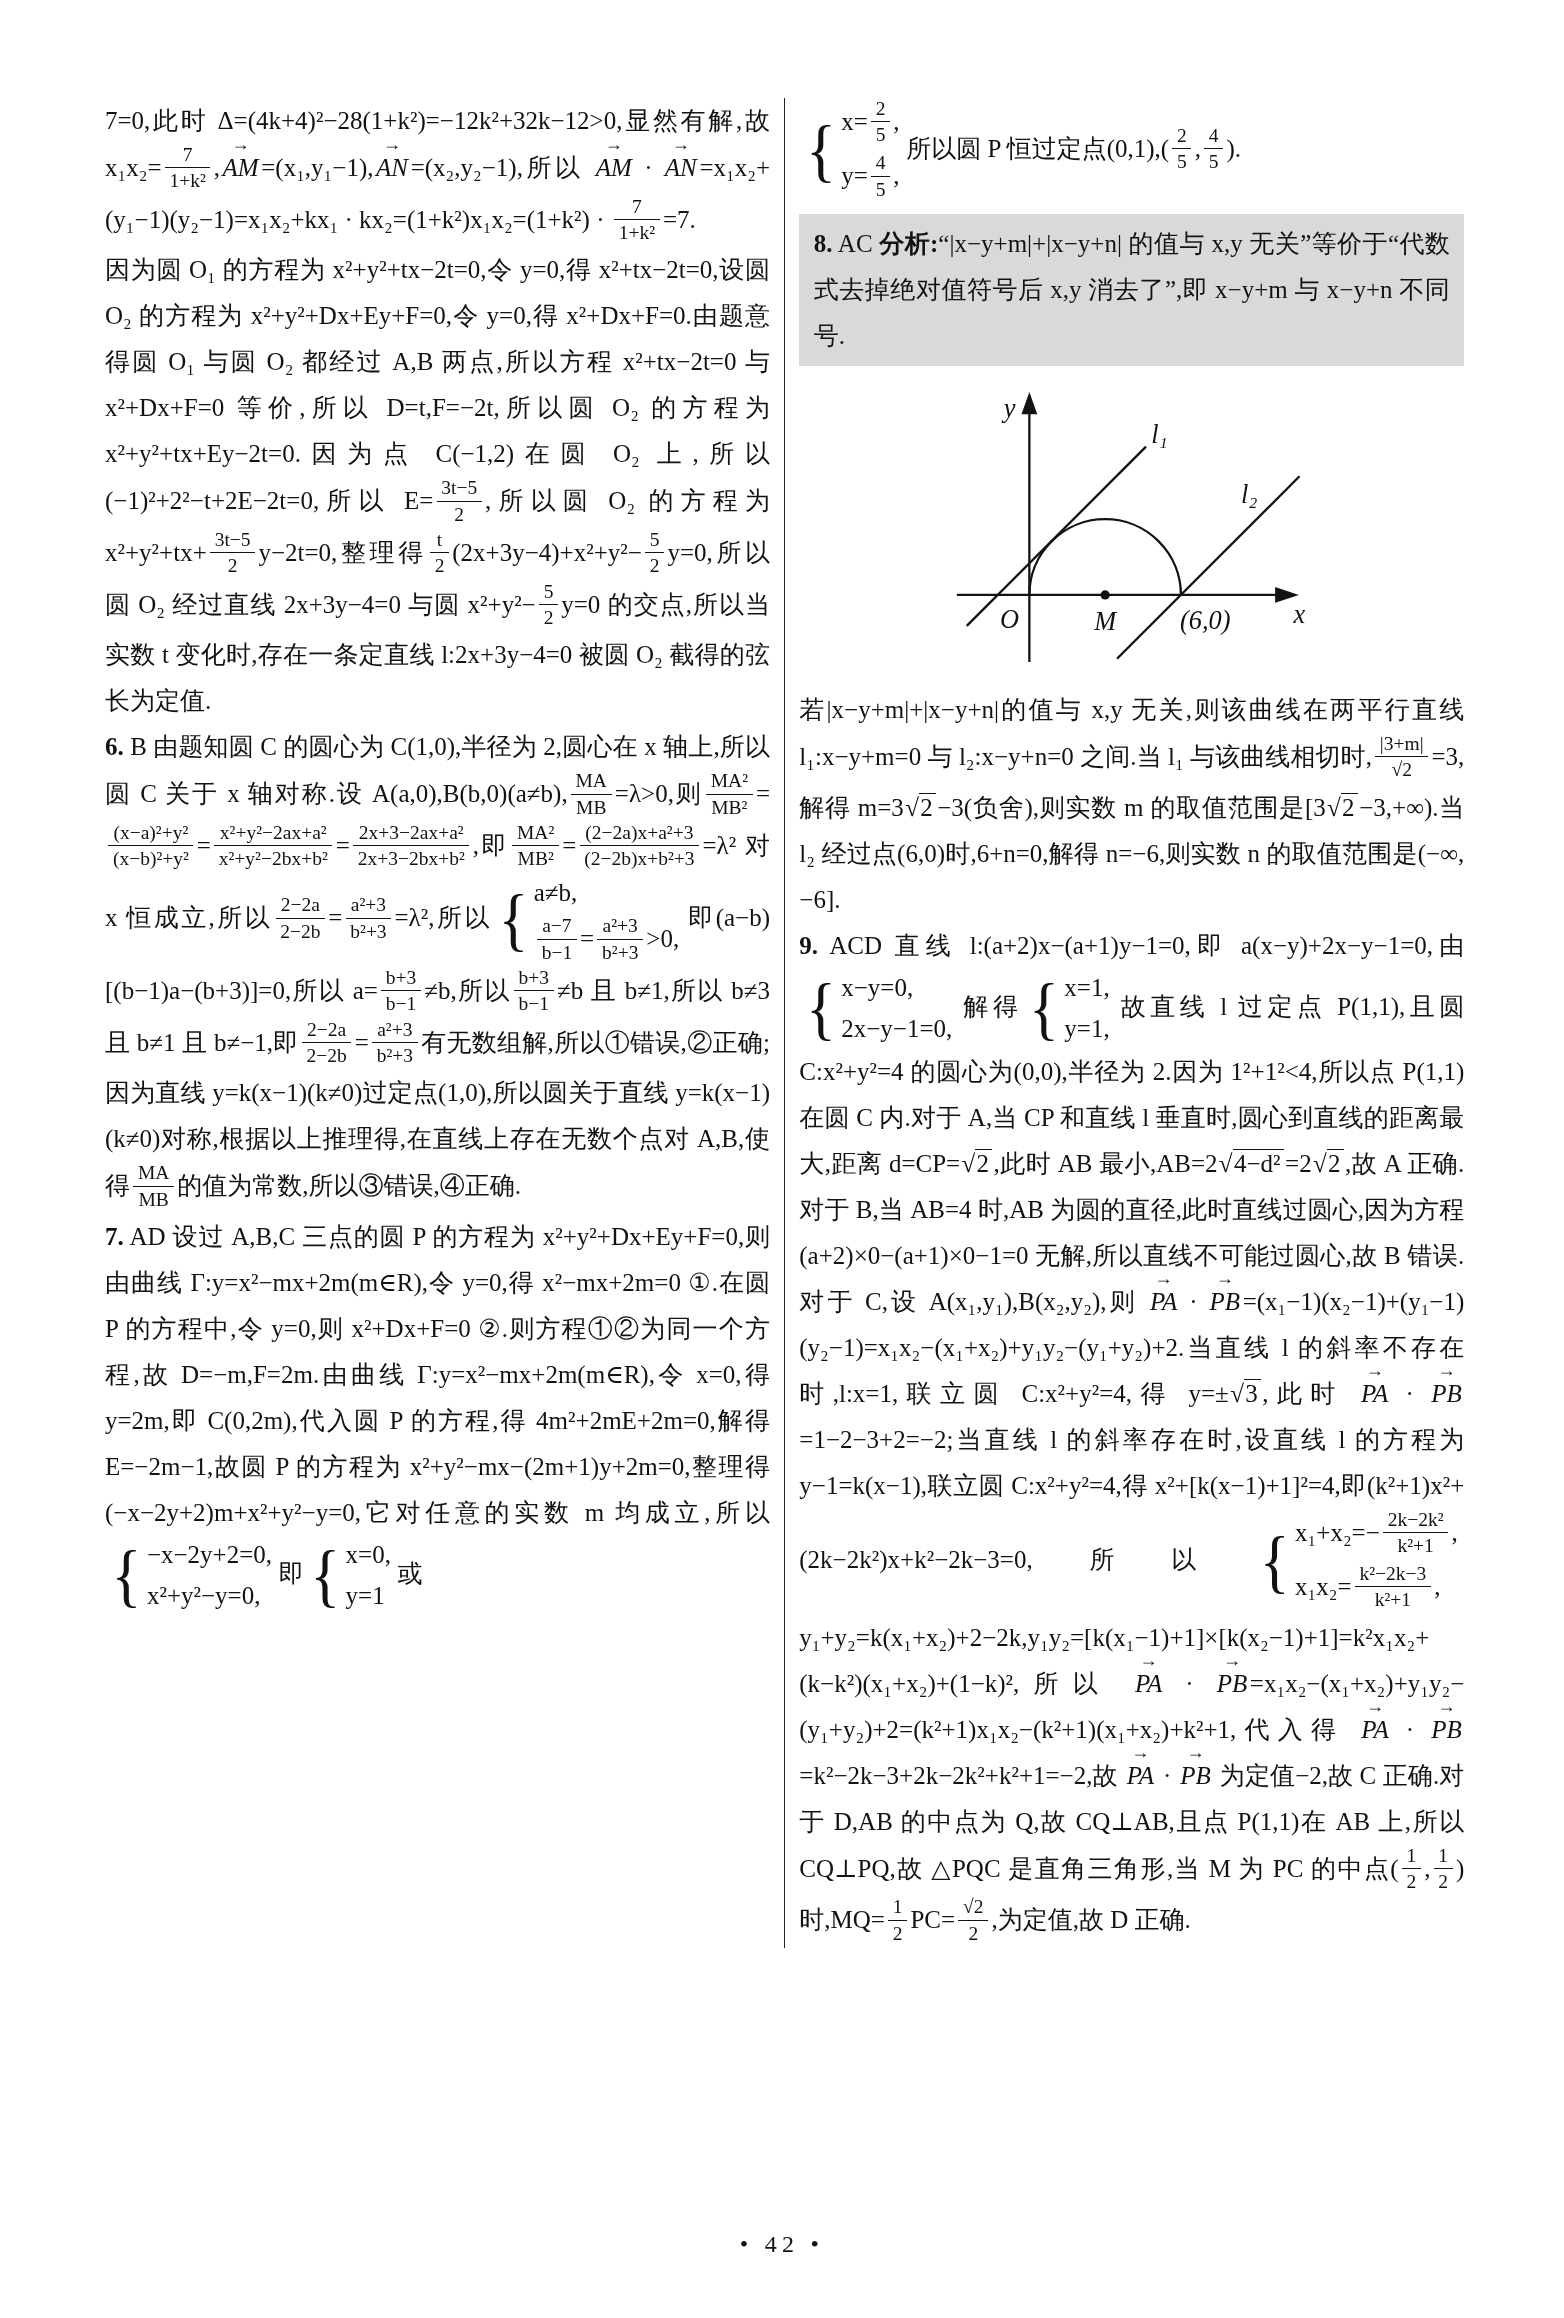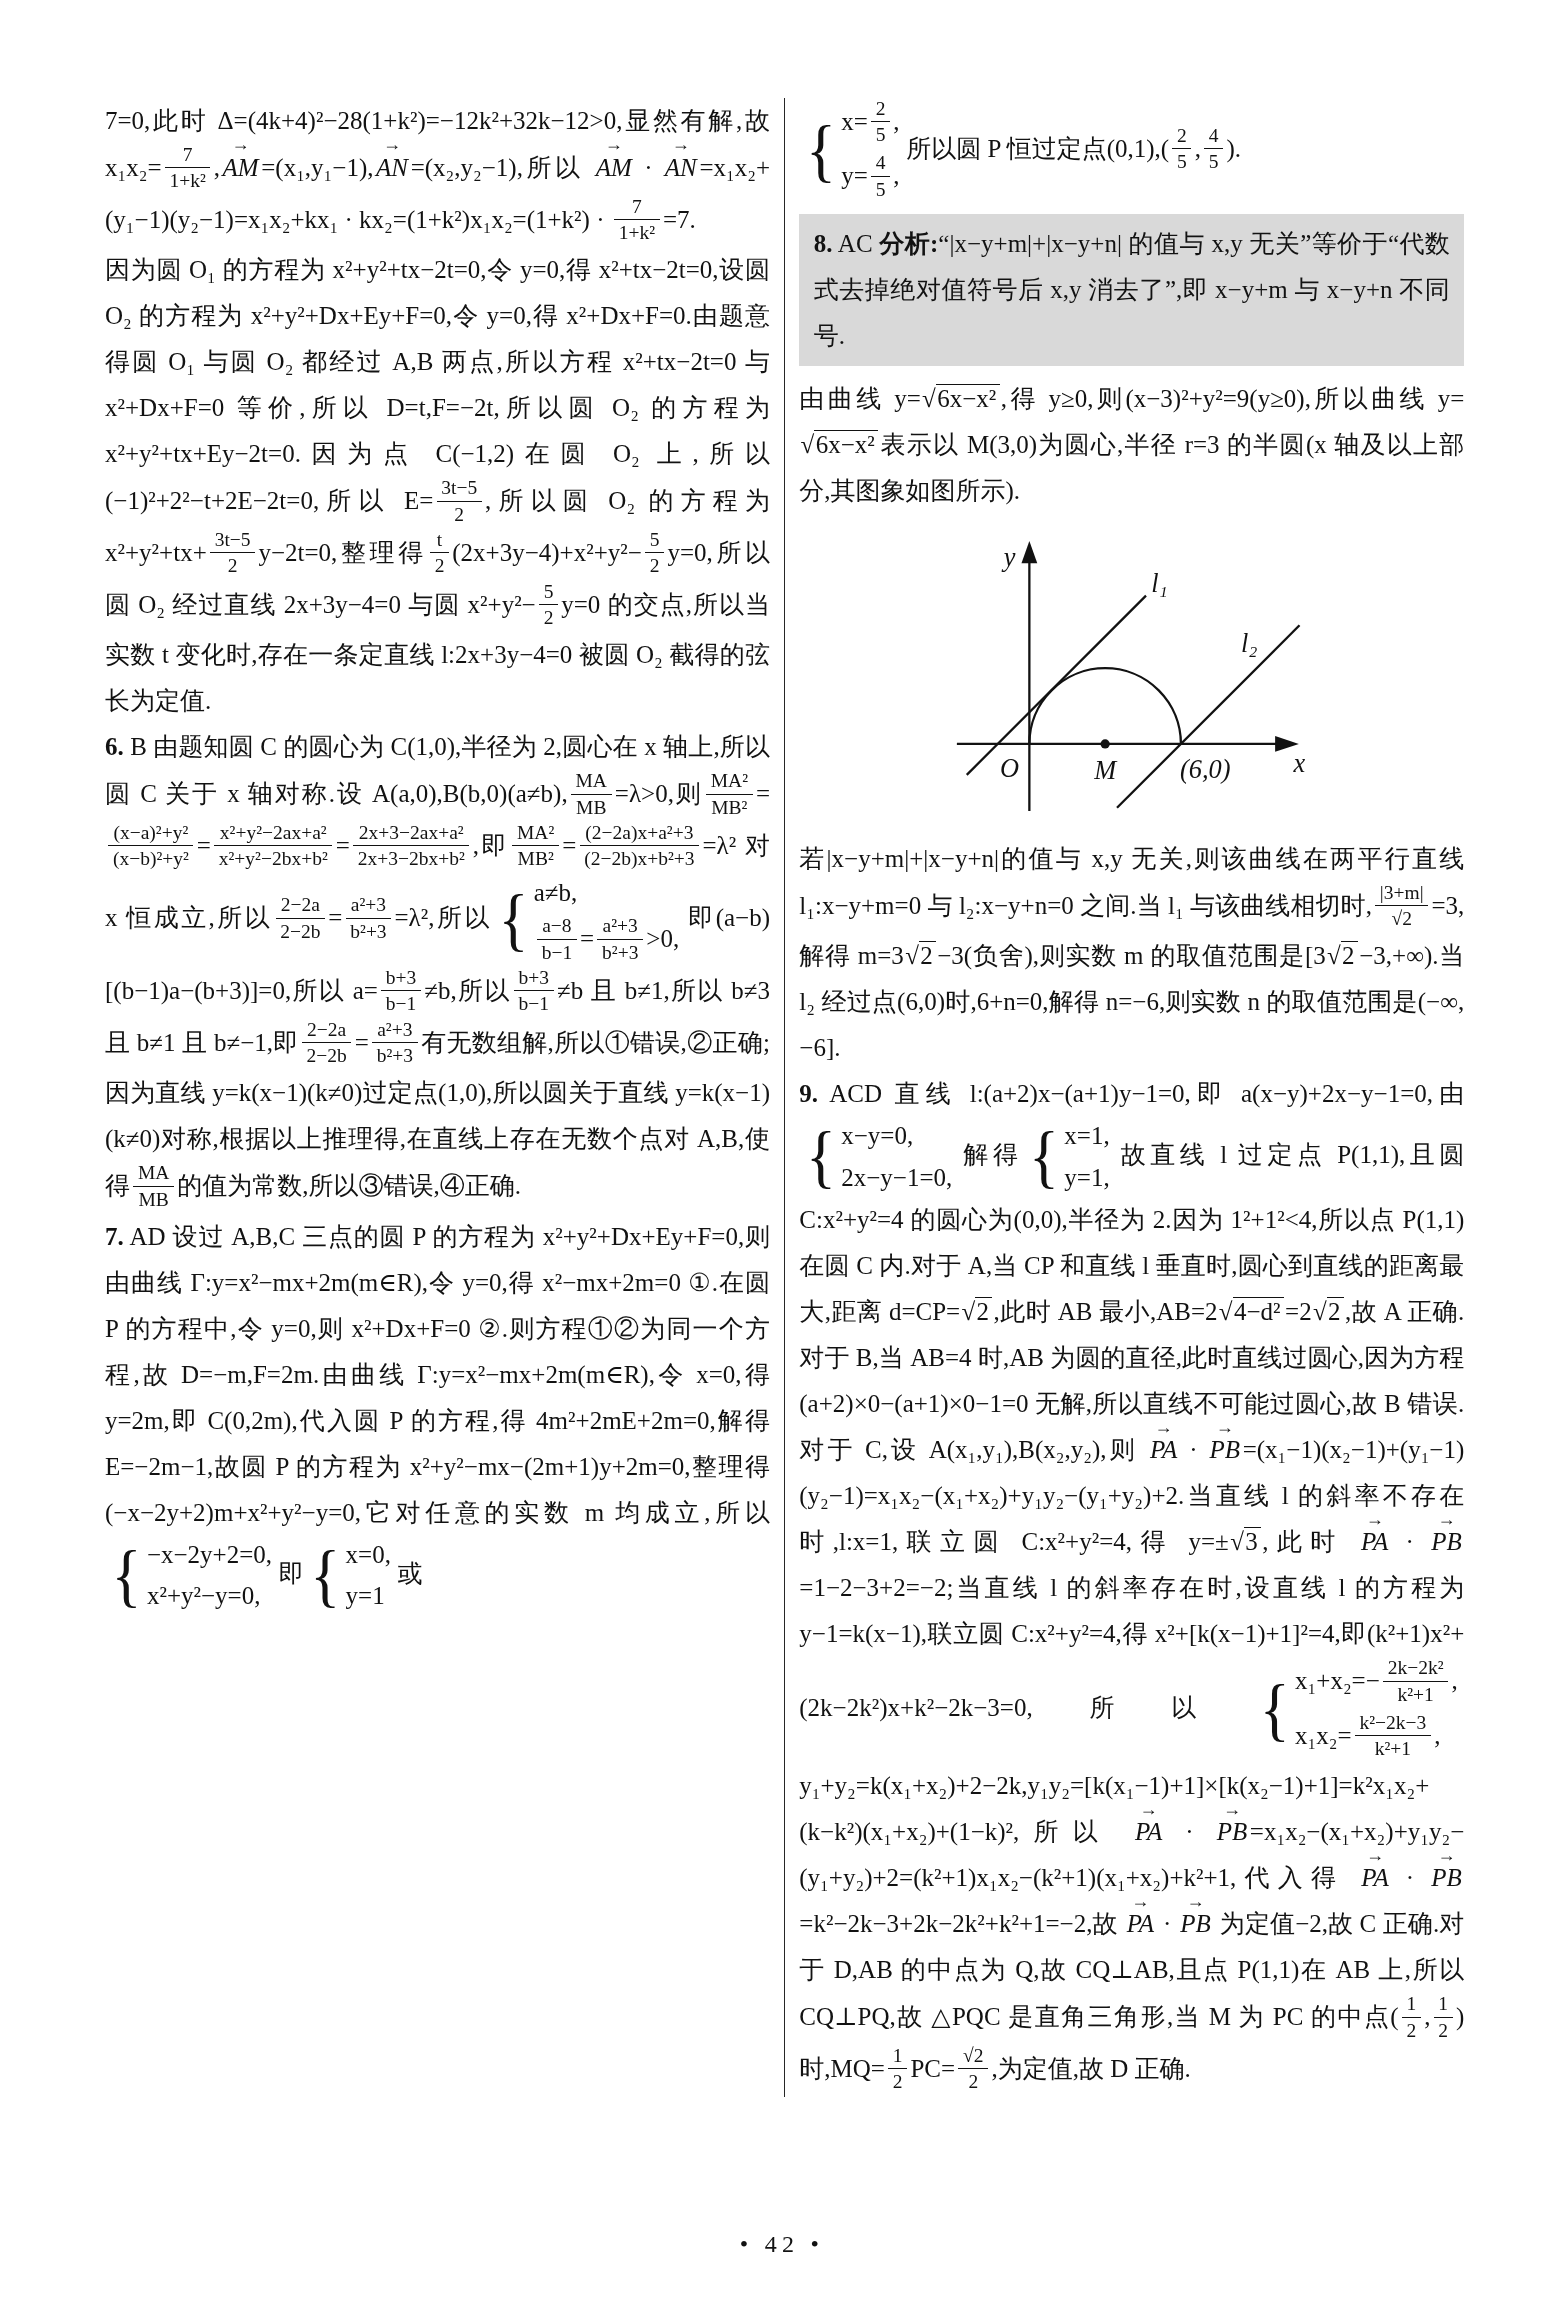--- a/index.html
+++ b/index.html
@@ -114,21 +114,21 @@
             <span class="fn">2−2a</span>
             <span class="fd">2−2b</span>
           </span>=<span class="frac">
             <span class="fn">a²+3</span>
             <span class="fd">b²+3</span>
           </span>=λ²,所以<span class="sys">
             <span class="brace">{</span>
             <span class="syslines">
               <span class="sysline">a≠b,</span>
               <span class="sysline"><span class="frac">
-                  <span class="fn">a−8</span>
+                  <span class="fn">a−7</span>
                   <span class="fd">b−1</span>
                 </span>=<span class="frac">
                   <span class="fn">a²+3</span>
                   <span class="fd">b²+3</span>
                 </span>&gt;0,</span>
             </span>
           </span>即(a−b)[(b−1)a−(b+3)]=0,所以 a=<span class="frac">
             <span class="fn">b+3</span>
             <span class="fd">b−1</span>
           </span>≠b,所以<span class="frac">
@@ -173,21 +173,20 @@
                 </span>,</span>
             </span>
           </span>所以圆 P 恒过定点(0,1),(<span class="frac">
             <span class="fn">2</span>
             <span class="fd">5</span>
           </span>,<span class="frac">
             <span class="fn">4</span>
             <span class="fd">5</span>
           </span>).</p>
         <p class="para hl"><b>8.</b> AC <b>分析:</b>“|x−y+m|+|x−y+n| 的值与 x,y 无关”等价于“代数式去掉绝对值符号后 x,y 消去了”,即 x−y+m 与 x−y+n 不同号.</p>
-        <p class="para">由曲线 y=<span class="sqrt"><span class="rsign">√</span><span class="rad">6x−x²</span></span>,得 y≥0,则(x−3)²+y²=9(y≥0),所以曲线 y=<span class="sqrt"><span class="rsign">√</span><span class="rad">6x−x²</span></span>表示以 M(3,0)为圆心,半径 r=3 的半圆(x 轴及以上部分,其图象如图所示).</p>
         <div id="figure-slot" class="fig-wrap" style="display: flex;">
     <svg width="369" height="290" viewBox="0 0 560 440" style="font-size:38px">
 
       <line class="figline" x1="15" y1="320" x2="512" y2="320"></line>
       <polygon points="534,320 498,308 498,332" fill="#121212"></polygon>
 
       <line class="figline" x1="125" y1="422" x2="125" y2="32"></line>
       <polygon points="125,12 113,46 137,46" fill="#121212"></polygon>
 
       <path class="figline" d="M 125 320 A 115 115 0 0 1 355 320"></path>

